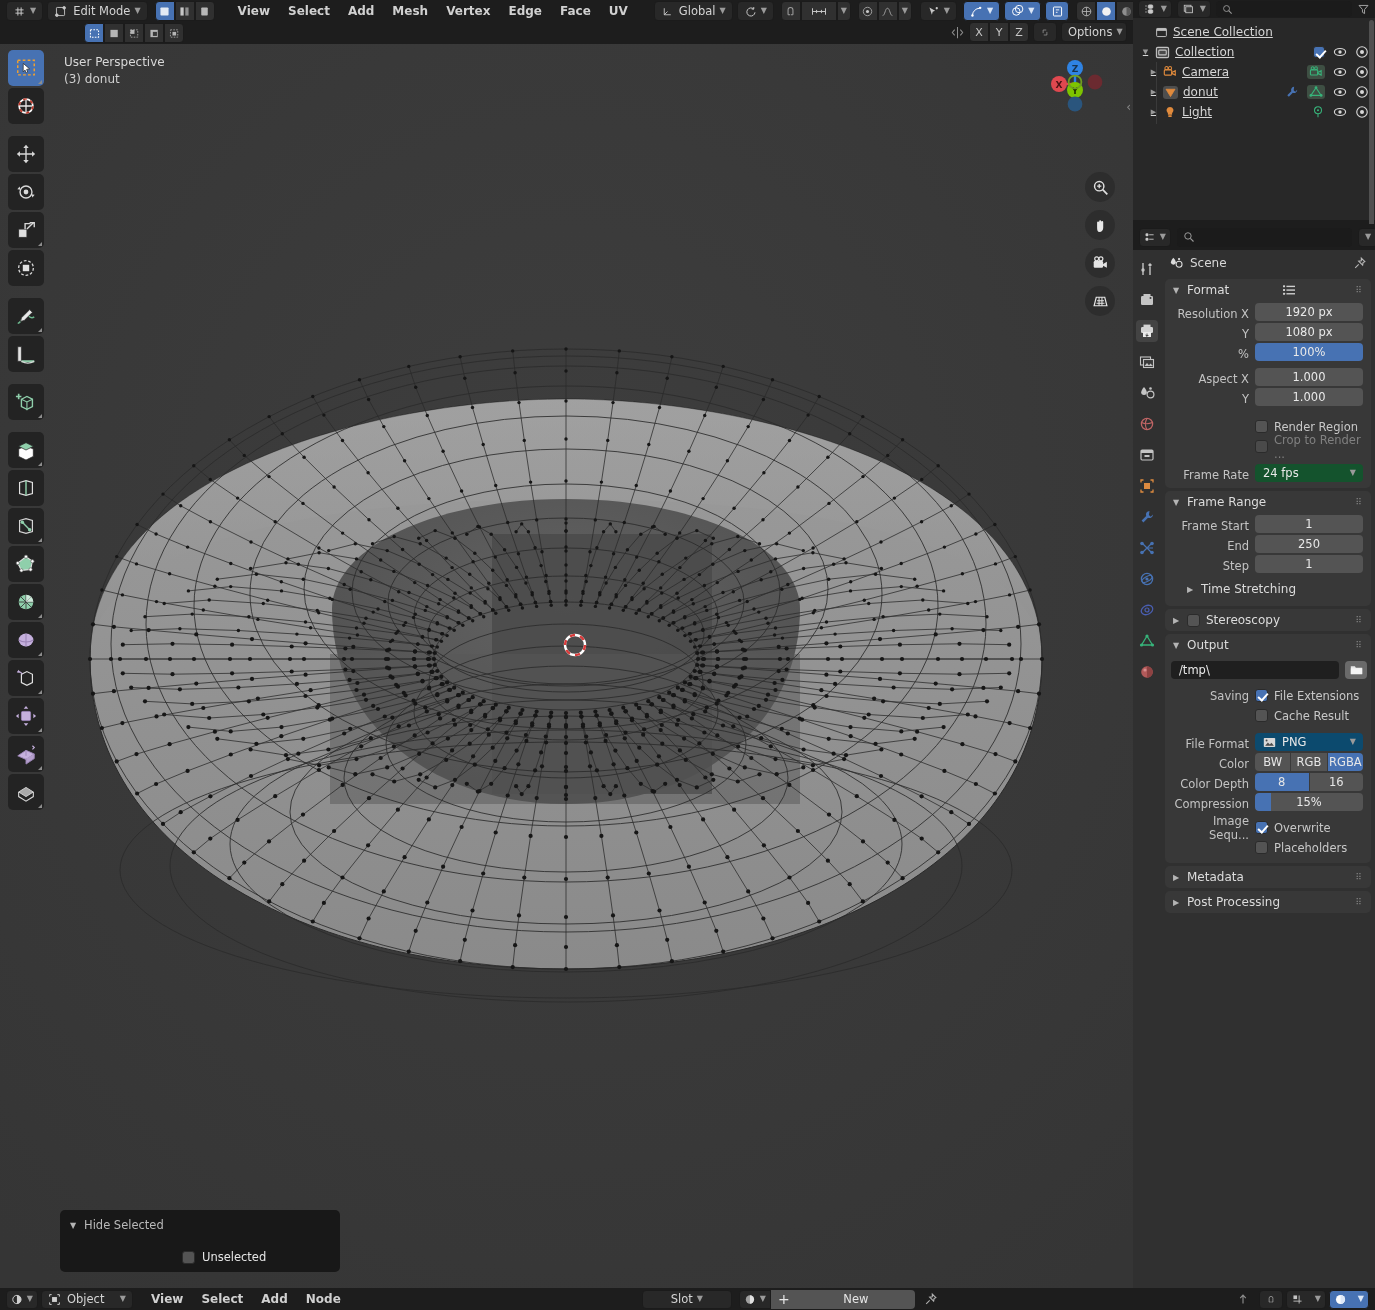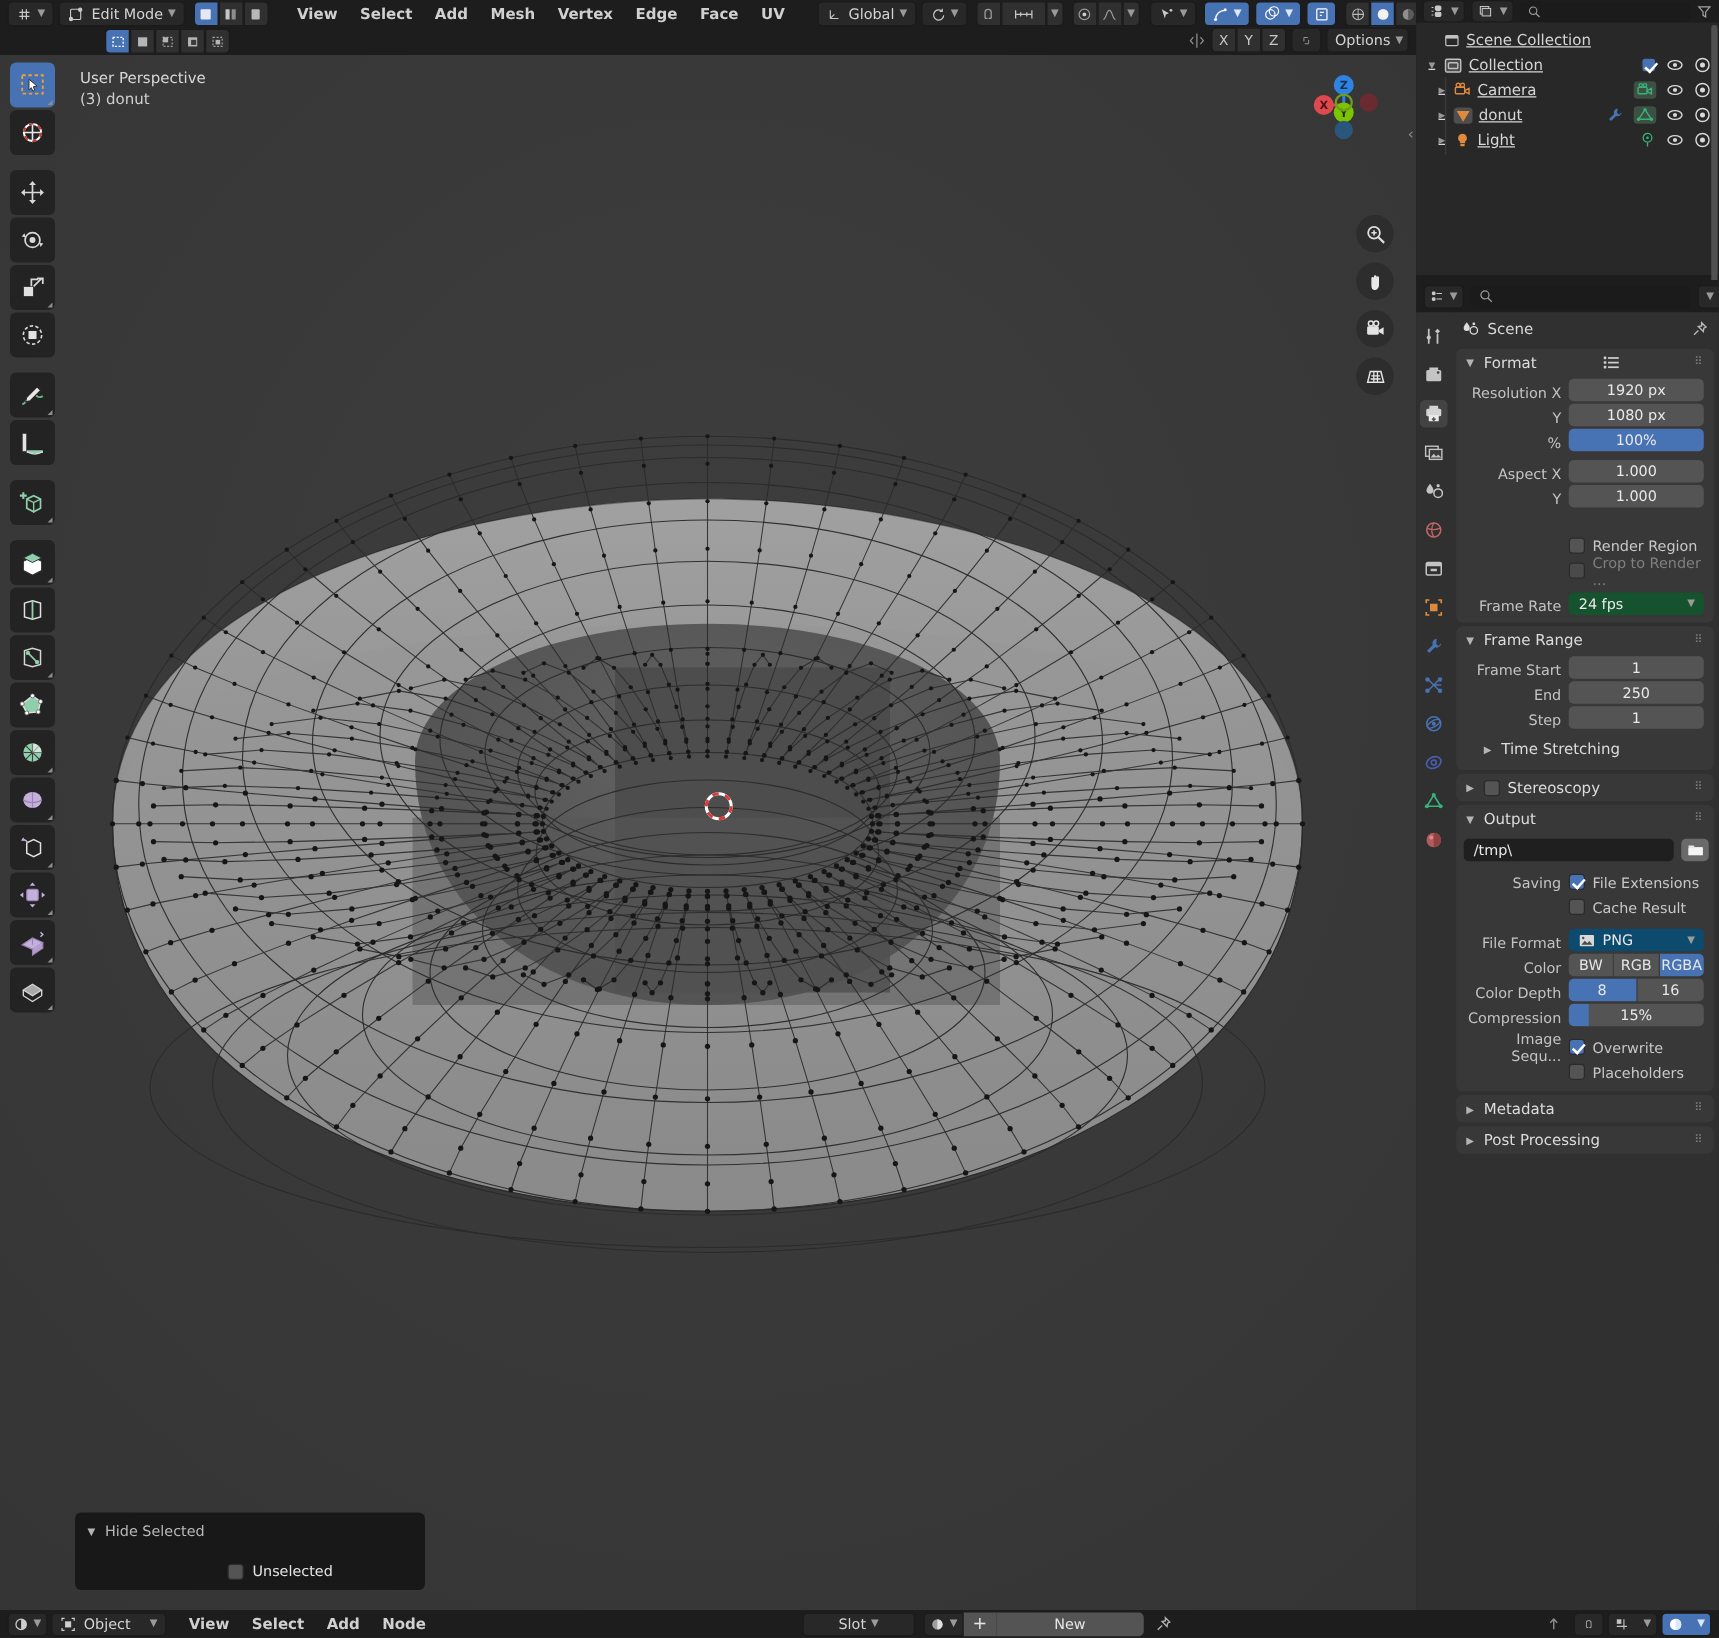--- a/index.html
+++ b/index.html
@@ -2172,21 +2172,21 @@
             <span class="pfield blue">100%</span>
           </div>
           <div class="prow" style="margin-top:6px">
             <span class="plabel">Aspect X</span>
             <span class="pfield">1.000</span>
           </div>
           <div class="prow">
             <span class="plabel">Y</span>
             <span class="pfield">1.000</span>
           </div>
-          <div class="checkrow" style="margin-top:21px;padding-left:84px">
+          <div class="checkrow" style="margin-top:11px;padding-left:84px">
             <span class="cbx"></span>
             <span class="lab">Render Region</span>
           </div>
           <div class="checkrow" style="padding-left:84px">
             <span class="cbx" style="background:#4a4a4a"></span>
             <span class="lab dim">Crop to Render ...</span>
           </div>
           <div class="prow" style="margin-top:7px">
             <span class="plabel">Frame Rate</span>
             <span class="pfield drop" style="background:#14532d">

